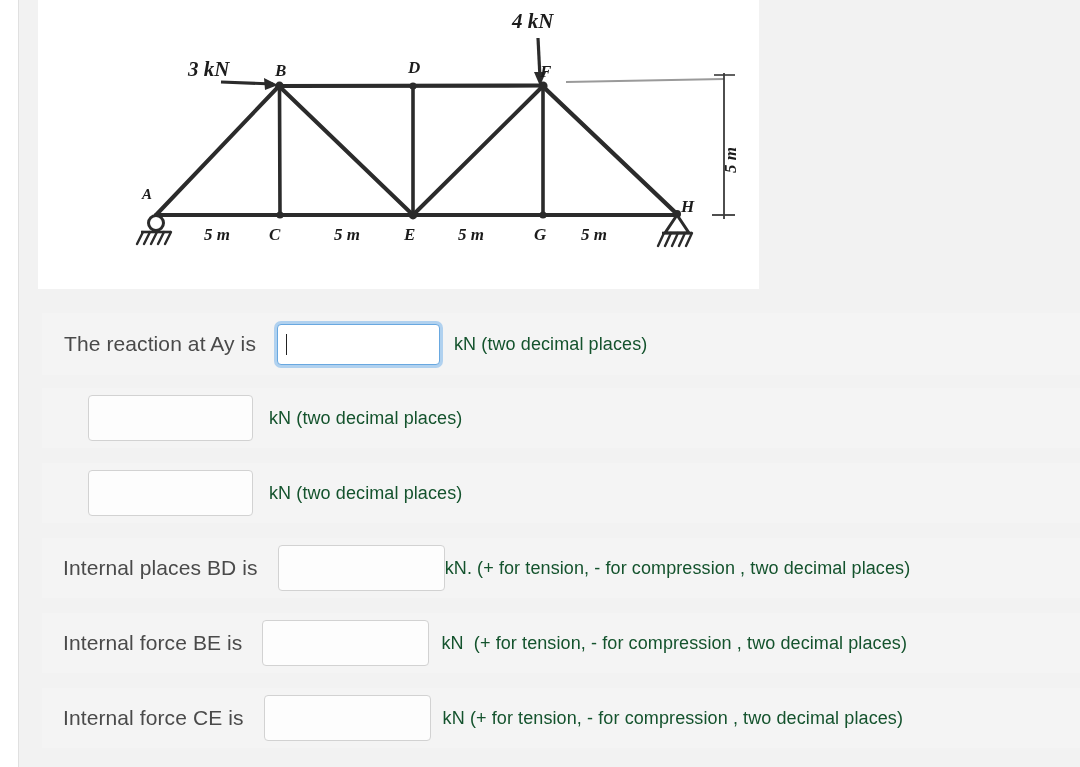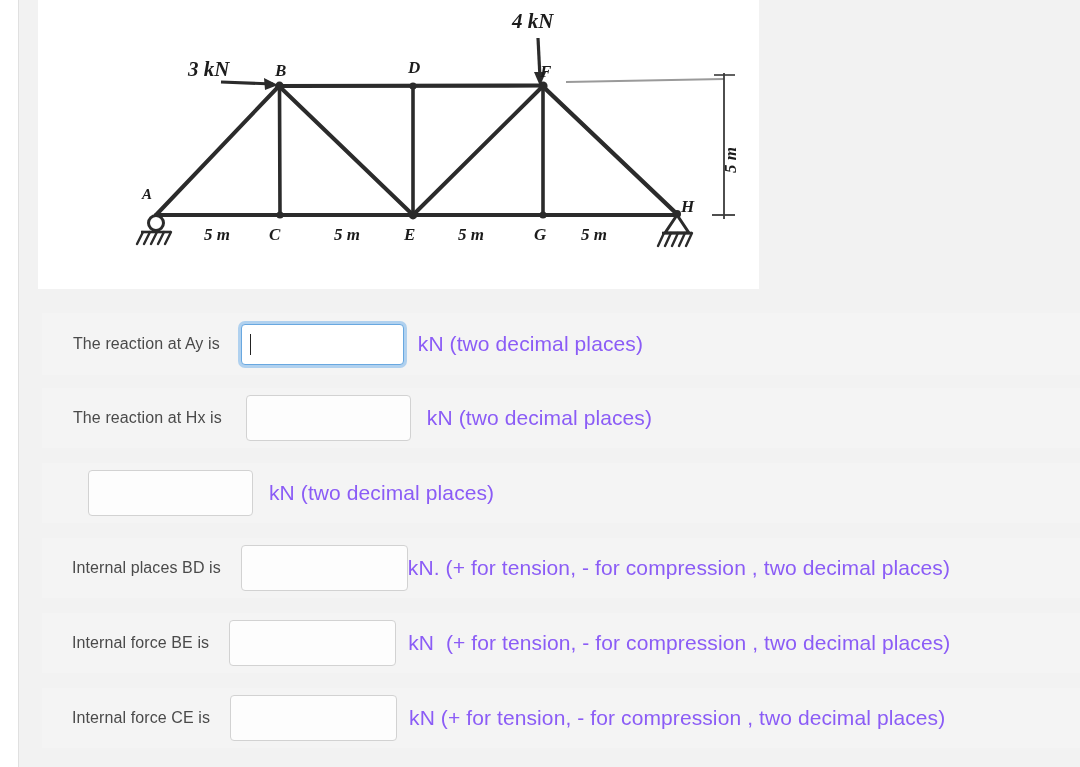--- a/index.html
+++ b/index.html
@@ -36,45 +36,44 @@
   .row{
     position:absolute;
     left:23px;
     width:1057px;
     background:#f4f4f4;
     display:flex;
     align-items:center;
   }
   .row-label{
     color:#4a4a4a;
-    font-size:16px;
+    font-size:21px;
     white-space:nowrap;
     letter-spacing:.1px;
-    margin-left:9px;
   }
   .answer-input{
     box-sizing:border-box;
     background:#fdfdfd;
     border:1px solid #d2d2d2;
     border-radius:4px;
     height:41px;
     font-size:16px;
     color:#333;
     padding:0 8px;
     outline:none;
     font-family:"Liberation Sans","DejaVu Sans",sans-serif;
   }
   .answer-input.focused{
     border:1px solid #69a8e0;
     box-shadow:0 0 0 3px rgba(120,180,235,.55);
     background:#ffffff;
   }
   .row-units{
-    color:#8b5cf6;
-    font-size:21px;
+    color:#14532d;
+    font-size:18px;
     white-space:pre;
     letter-spacing:.1px;
   }
   
   .caret{
     position:absolute;
     width:1.5px;height:21px;
     background:#222;
     left:9px;top:10px;
   }
@@ -191,21 +190,20 @@
   <div class="row" id="row-0" style="top:313px;height:62px;padding-left:22px;">
     <span class="row-label">The reaction at Ay is</span>
     <span class="input-wrap" style="margin-left:21px;">
       <input class="answer-input focused" style="width: 163px;" type="text" value="">
       <span class="caret"></span>
     </span>
     <span class="row-units" style="margin-left:14px;">kN (two decimal places)</span>
   </div>
 
   <div class="row" id="row-1" style="top:388px;height:60px;padding-left:22px;">
-    <span class="row-label">The reaction at Hx is</span>
     <span class="input-wrap" style="margin-left:24px;">
       <input class="answer-input" style="width: 165px; height: 46px;" type="text" value="">
     </span>
     <span class="row-units" style="margin-left:16px;">kN (two decimal places)</span>
   </div>
 
   <div class="row" id="row-2" style="top:463px;height:60px;padding-left:22px;">
     <span class="input-wrap" style="margin-left:24px;">
       <input class="answer-input" style="width: 165px; height: 46px;" type="text" value="">
     </span>

